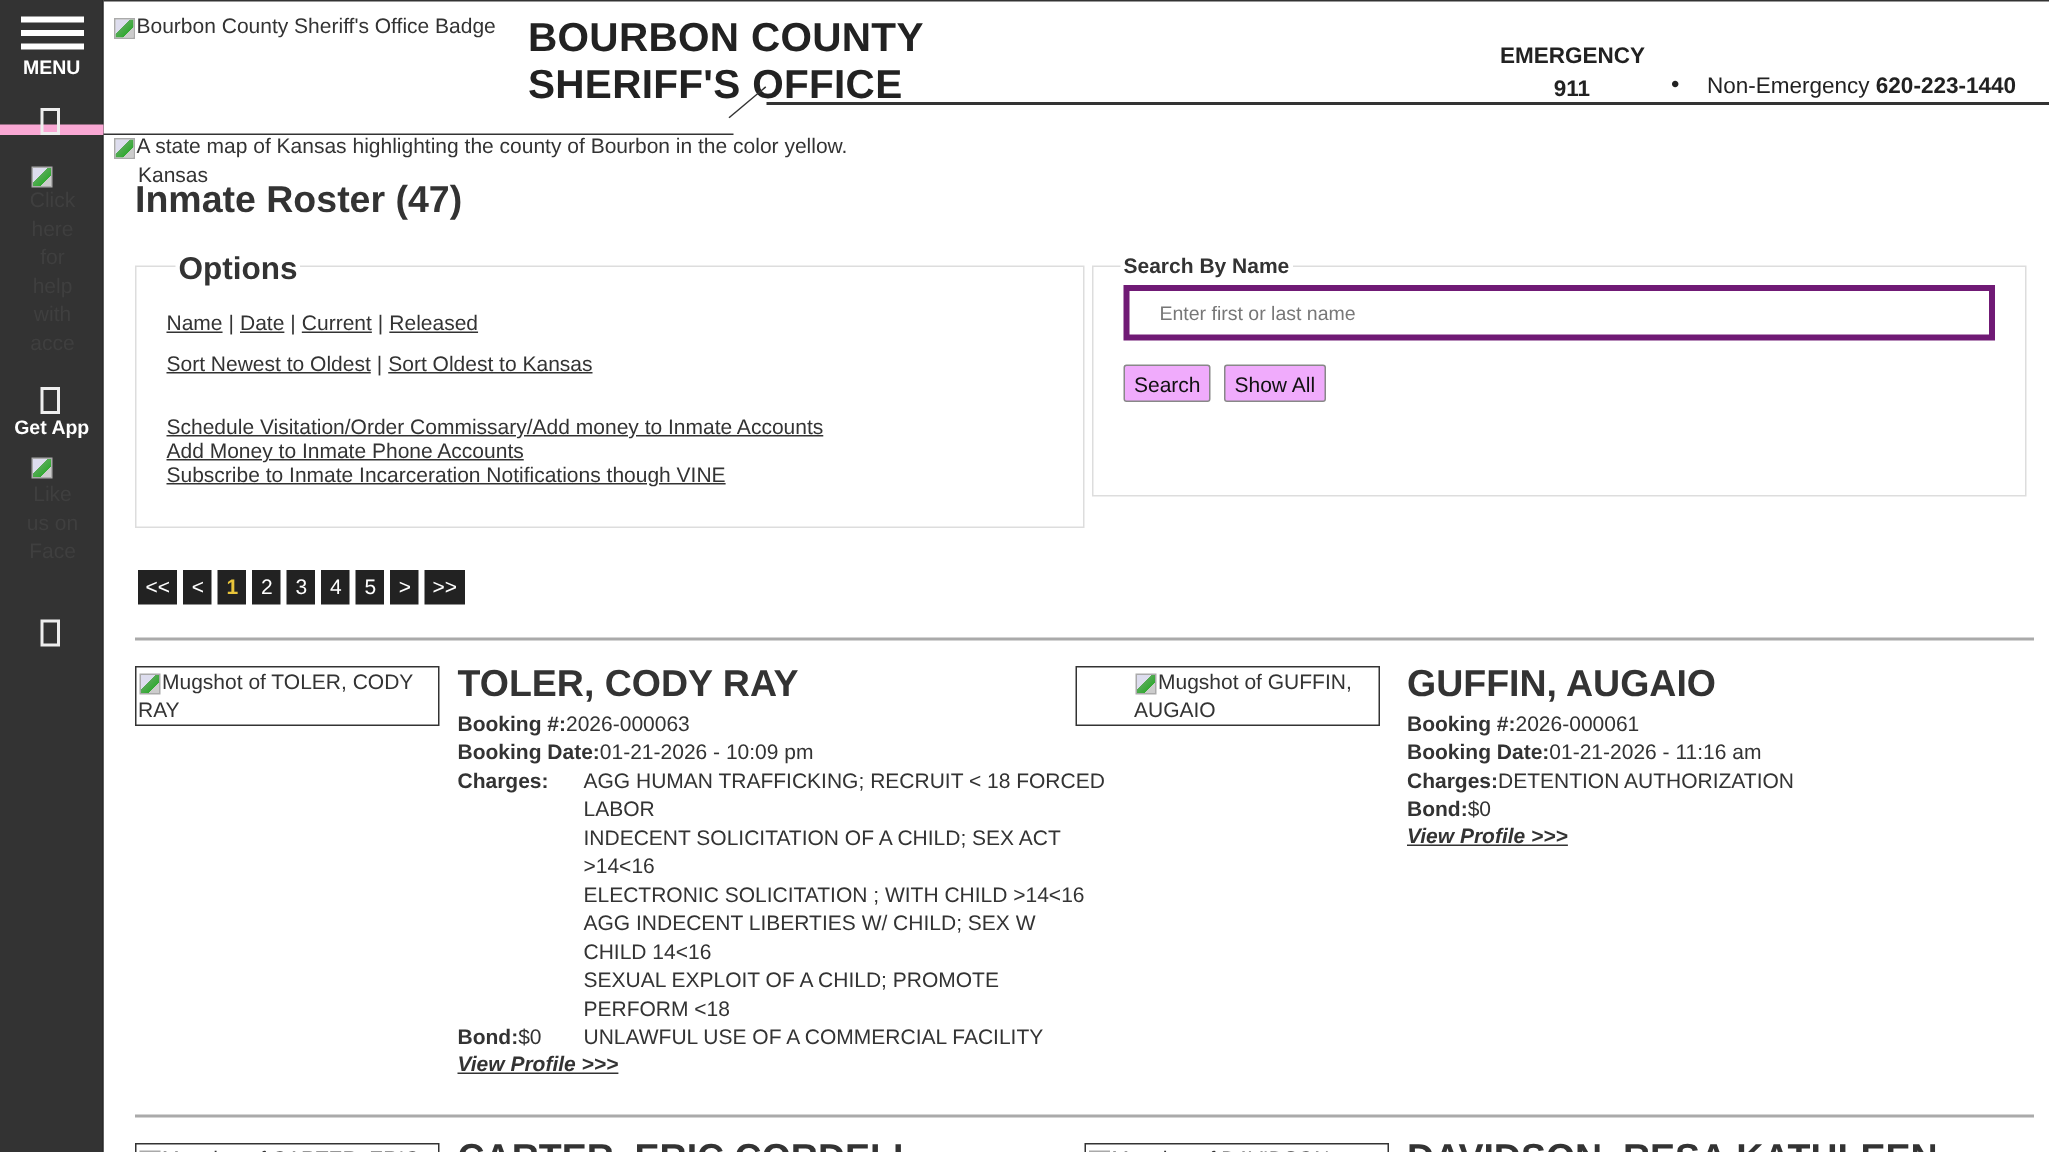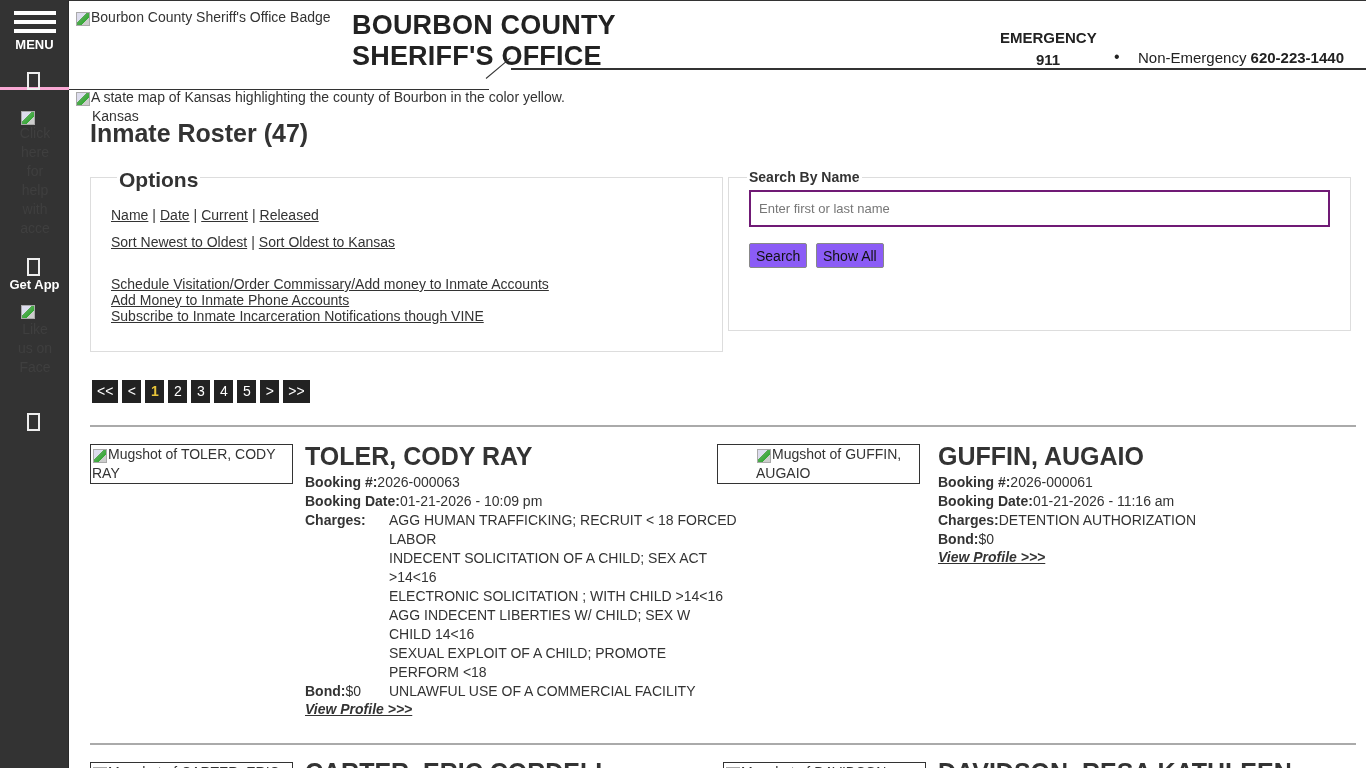--- a/index.html
+++ b/index.html
@@ -1,21 +1,21 @@
 <!DOCTYPE html>
 <html><head>
 <meta charset="utf-8">
 <style>
   * { box-sizing: border-box; margin: 0; padding: 0; }
   html, body { width: 1366px; height: 768px; overflow: hidden; background: #fff; }
   body { font-family: "Liberation Sans", "DejaVu Sans", sans-serif; color: #333; font-size: 14px; position: relative; }
 
   
   .sidebar { position: absolute; left: 0; top: 0; width: 69px; height: 768px; background: #333333; border-right: 1px solid #2a2a2a; }
-  .sidebar-top { position: absolute; left: 0; top: 0; width: 69px; height: 90px; border-bottom: 3px solid #f9a8d4; }
+  .sidebar-top { position: absolute; left: 0; top: 0; width: 69px; height: 90px; border-bottom: 7px solid #f9a8d4; }
   .hamburger { position: absolute; left: 14px; top: 11px; width: 42px; height: 26px; }
   .hamburger span { display: block; height: 4px; background: #fff; margin-bottom: 5px; }
   .menu-label { position: absolute; left: 0; top: 37px; width: 69px; text-align: center; color: #fff; font-weight: bold; font-size: 13px; }
   .sq-icon { position: absolute; width: 13px; height: 18px; border: 2px solid #eee; }
   .broken-img { position: absolute; width: 16px; height: 16px; }
   .broken-img::before { content: ""; position: absolute; left: 1px; top: 2px; width: 12px; height: 12px; background: linear-gradient(135deg, #dde 40%, #5a5 40%, #3a3 70%, #ccc 70%); border: 1px solid #aaa; }
   .sidebar-alt { position: absolute; left: 14px; width: 42px; text-align: center; color: #3f3f3f; font-size: 14px; line-height: 19px; overflow: hidden; }
   .get-app { position: absolute; left: 0; top: 277px; width: 69px; text-align: center; color: #fff; font-weight: bold; font-size: 13px; }
 
   
@@ -38,23 +38,23 @@
   
   .options-box { position: absolute; left: 90px; top: 177px; width: 633px; height: 175px; border: 1px solid #ddd; }
   .options-legend { position: absolute; left: 117px; top: 168px; font-size: 21px; font-weight: bold; color: #333; background: #fff; padding: 0 2px; }
   .opt-row { position: absolute; left: 111px; font-size: 14px; color: #333; }
   .opt-row a { color: #333; text-decoration: underline; }
   .sep { margin: 0 4px; }
 
   
   .search-box { position: absolute; left: 728px; top: 177px; width: 623px; height: 154px; border: 1px solid #ddd; }
   .search-legend { position: absolute; left: 747px; top: 169px; font-size: 14px; font-weight: bold; color: #333; background: #fff; padding: 0 2px; }
-  .search-input { position: absolute; left: 749px; top: 190px; width: 581px; height: 37px; border: 2px solid #701a75; padding: 0 8px; font-size: 13px; font-family: "Liberation Sans", sans-serif; color: #8b5cf6; }
+  .search-input { position: absolute; left: 749px; top: 190px; width: 581px; height: 37px; border: 4px solid #701a75; padding: 0 20px; font-size: 13px; font-family: "Liberation Sans", sans-serif; color: #8b5cf6; }
   .search-input::placeholder { color: #777; }
-  .btn { position: absolute; top: 243px; height: 25px; border: 1px solid #888; border-radius: 2px; background: #8b5cf6; font-size: 14px; color: #111; font-family: "Liberation Sans", sans-serif; padding: 0 6px; }
+  .btn { position: absolute; top: 243px; height: 25px; border: 1px solid #888; border-radius: 2px; background: #f0abfc; font-size: 14px; color: #111; font-family: "Liberation Sans", sans-serif; padding: 0 6px; }
 
   
   .pagination { position: absolute; left: 92px; top: 380px; display: flex; gap: 4px; }
   .page-btn { height: 23px; min-width: 19px; padding: 0 5px; background: #222; color: #fff; font-size: 14px; line-height: 23px; text-align: center; }
   .page-btn.active { color: #e8c43a; font-weight: bold; }
 
   .hr { position: absolute; left: 90px; width: 1266px; height: 2px; background: #aaa; }
 
   
   .mug { position: absolute; width: 203px; height: 40px; border: 1px solid #333; font-size: 14px; color: #333; line-height: 19px; overflow: hidden; padding-left: 1px; }

